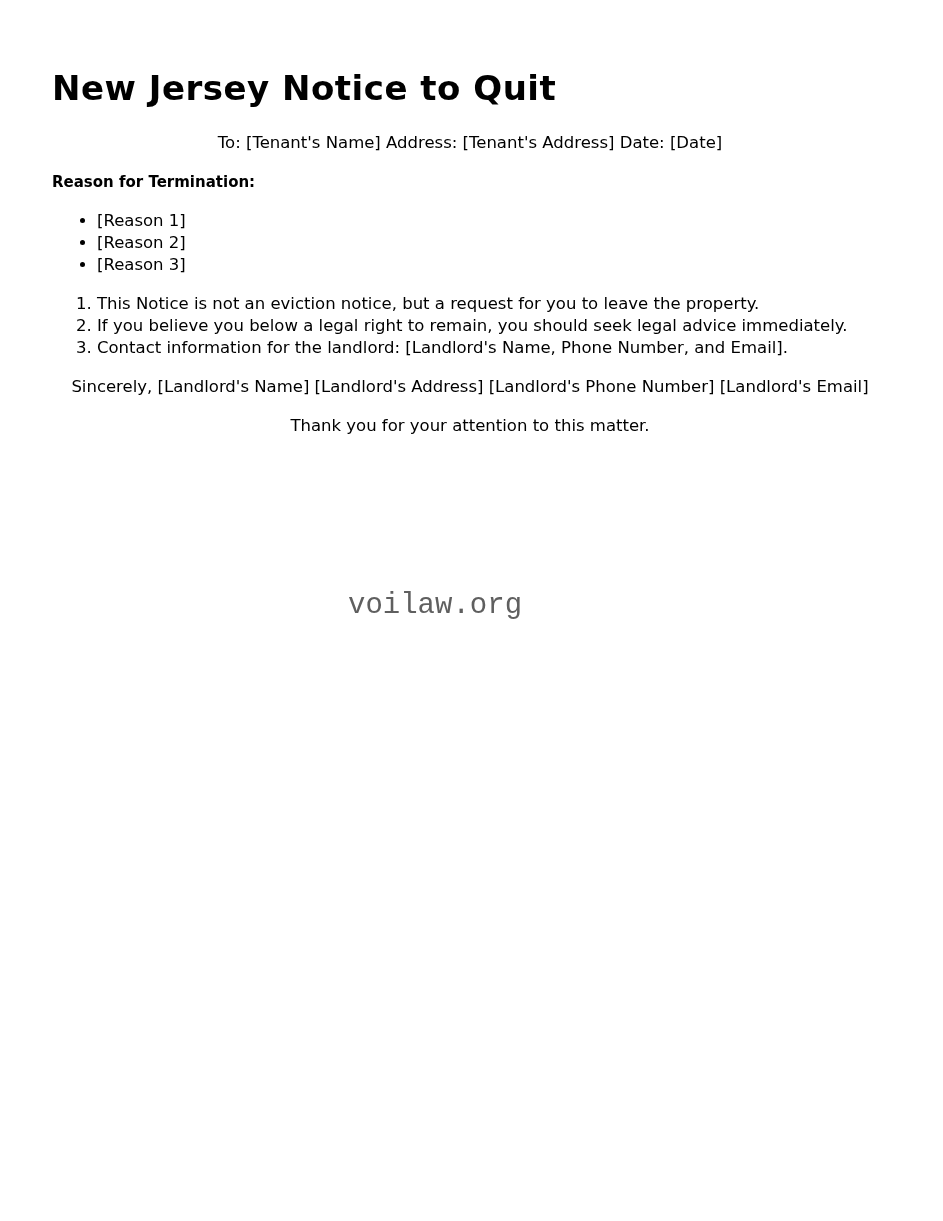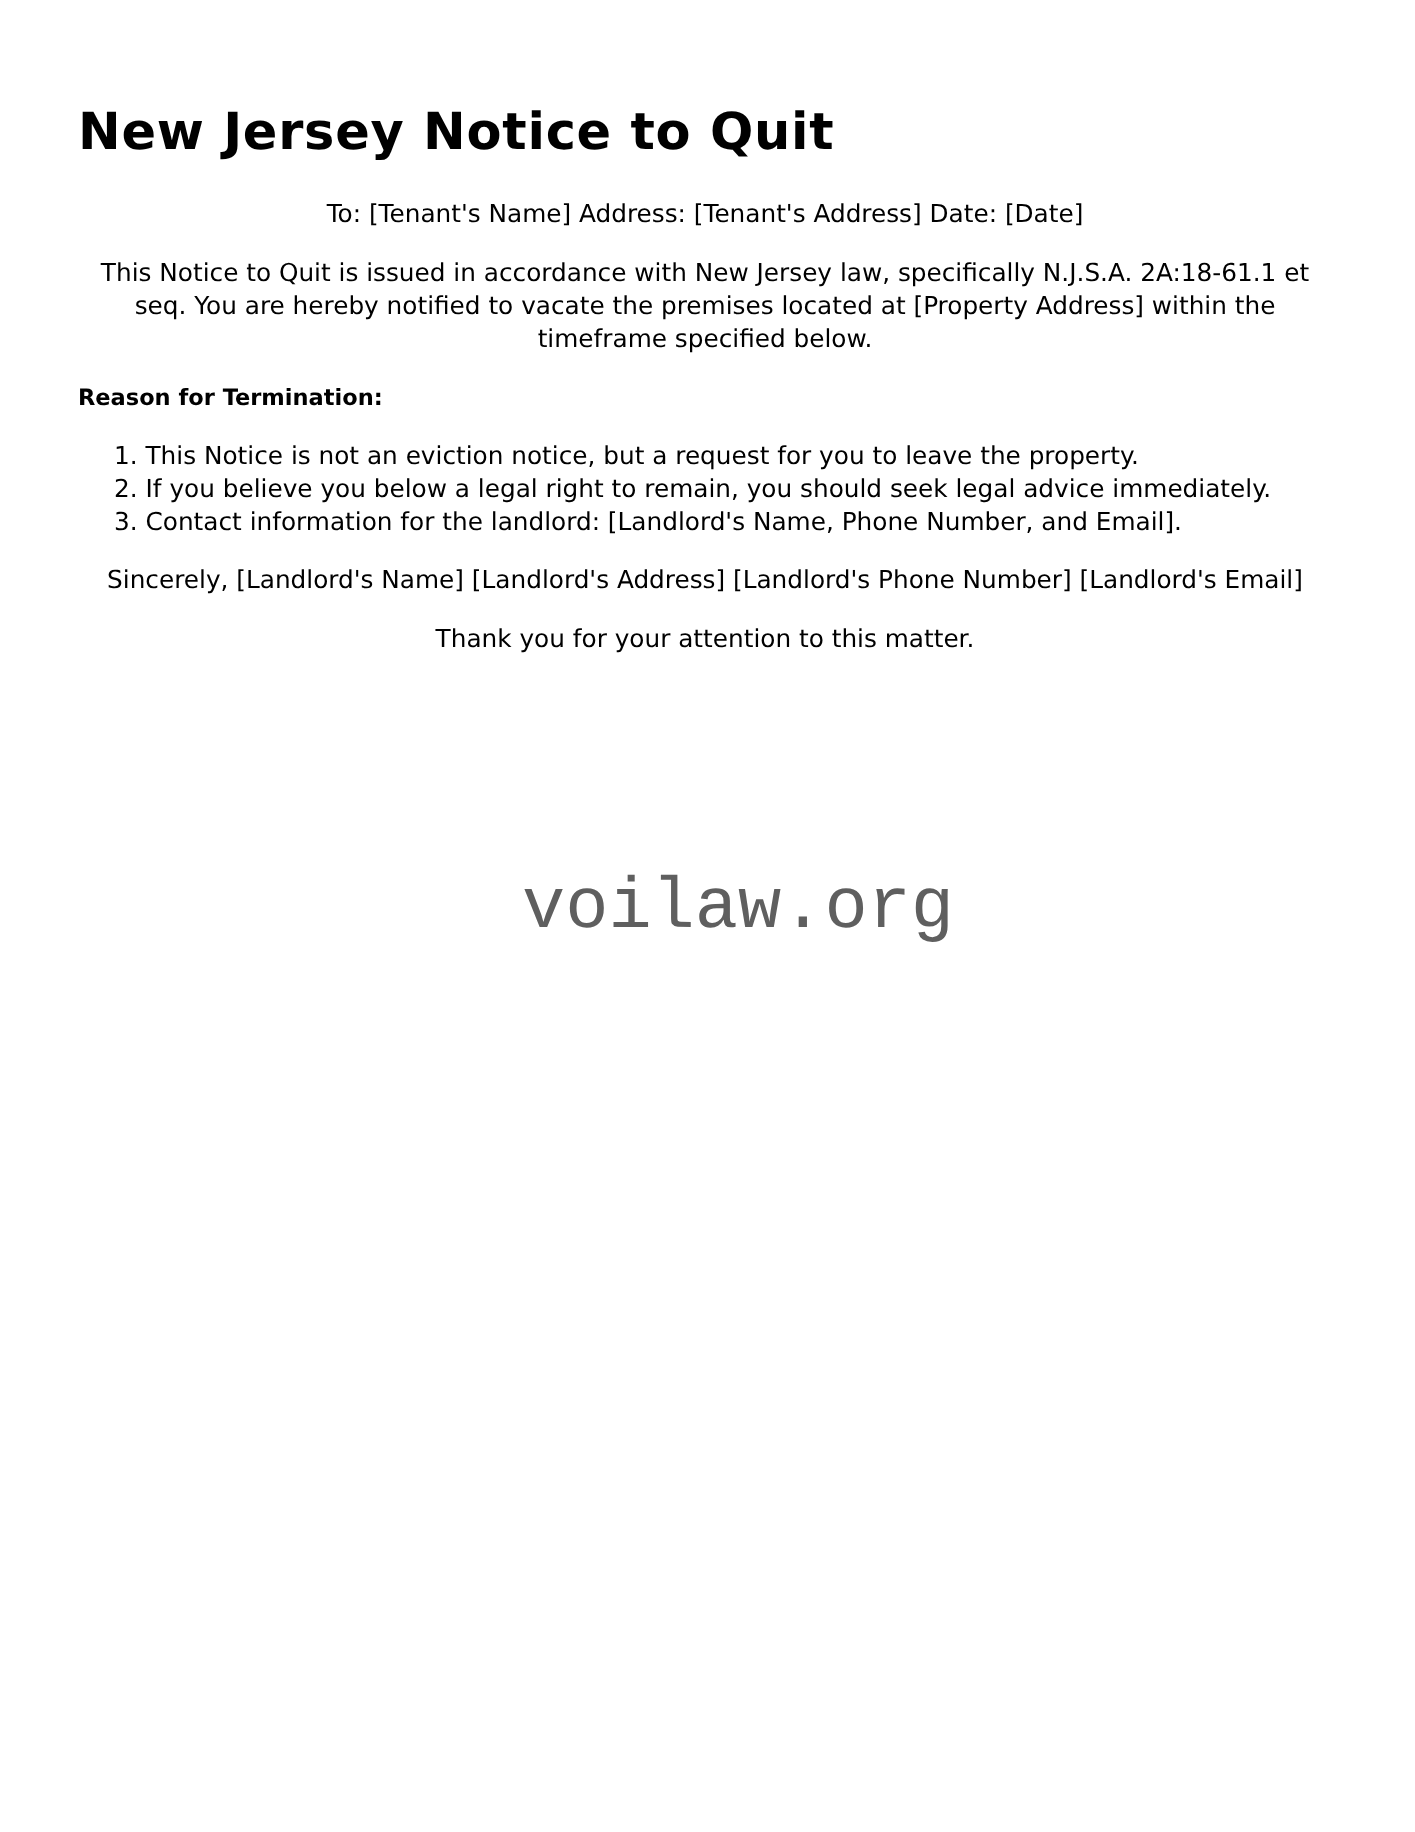--- a/index.html
+++ b/index.html
@@ -51,43 +51,47 @@
   ol.important-list {
     margin: 6px 0;
     padding-left: 45px;
   }
   li { margin: 0; }
   .watermark {
     position: absolute;
     left: 348px;
     top: 586px;
     font-family: "Liberation Mono", monospace;
-    font-size: 48px;
+    font-size: 29px;
     line-height: 40px;
     font-weight: normal;
     letter-spacing: 0px;
     pointer-events: none;
     opacity: 0.88;
   }
 </style>
 </head>
 <body>
 
 <div class="page" style="background: rgb(255, 255, 255);">
 
   <div class="doc" style="color: rgb(0, 0, 0);">
 
     <h1 class="doc-title">New Jersey Notice to Quit</h1>
 
     <p>To: [Tenant's Name] Address: [Tenant's Address] Date: [Date]</p>
 
-    <p>This Notice to Quit is issued in accordance with New Jersey law, specifically N.J.S.A. 2A:18-61.1 et seq. You are hereby notified to vacate the premises located at [Property Address] within the timeframe specified below.</p>
 
     <h3 class="section-heading">Reason for Termination:</h3>
 
+    <ul class="reason-list">
+      <li>[Reason 1]</li>
+      <li>[Reason 2]</li>
+      <li>[Reason 3]</li>
+    </ul>
 
 
 
     <ol class="important-list">
       <li>This Notice is not an eviction notice, but a request for you to leave the property.</li>
       <li>If you believe you below a legal right to remain, you should seek legal advice immediately.</li>
       <li>Contact information for the landlord: [Landlord's Name, Phone Number, and Email].</li>
     </ol>
 
     <p>Sincerely, [Landlord's Name] [Landlord's Address] [Landlord's Phone Number] [Landlord's Email]</p>

